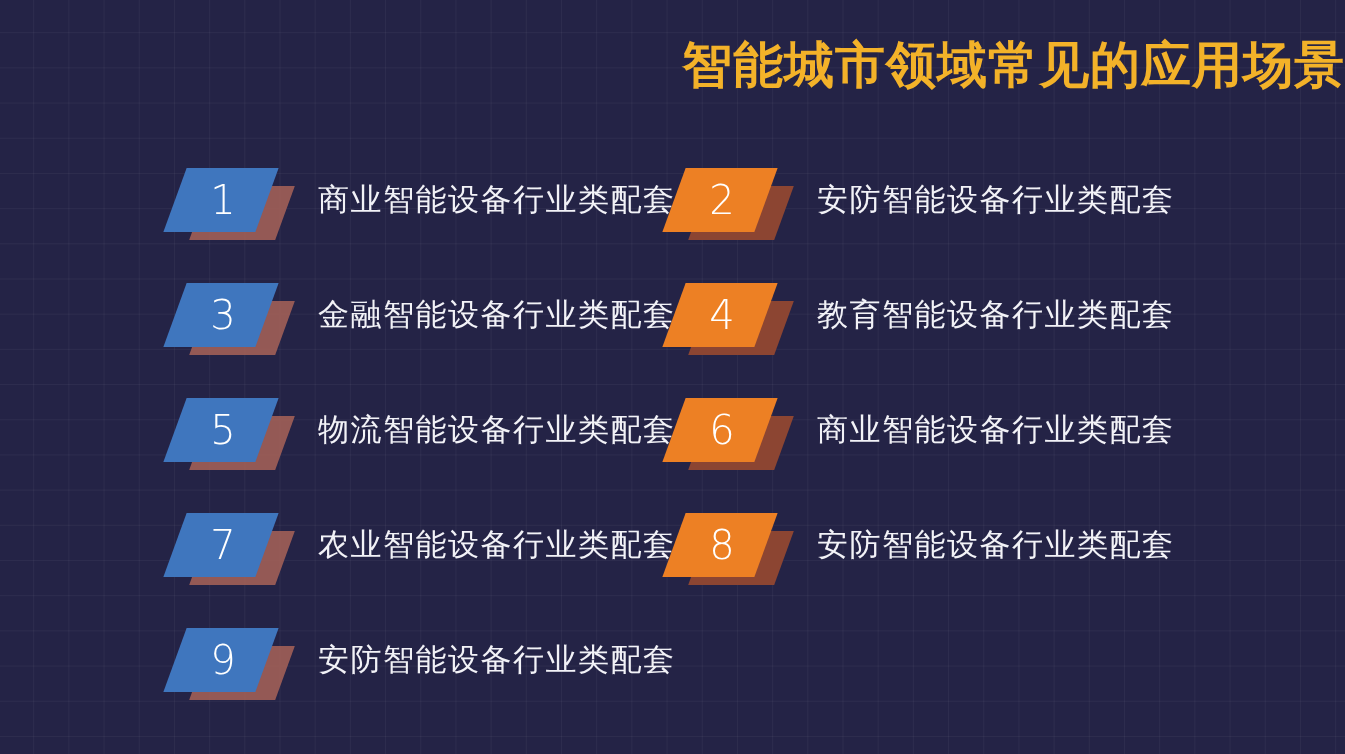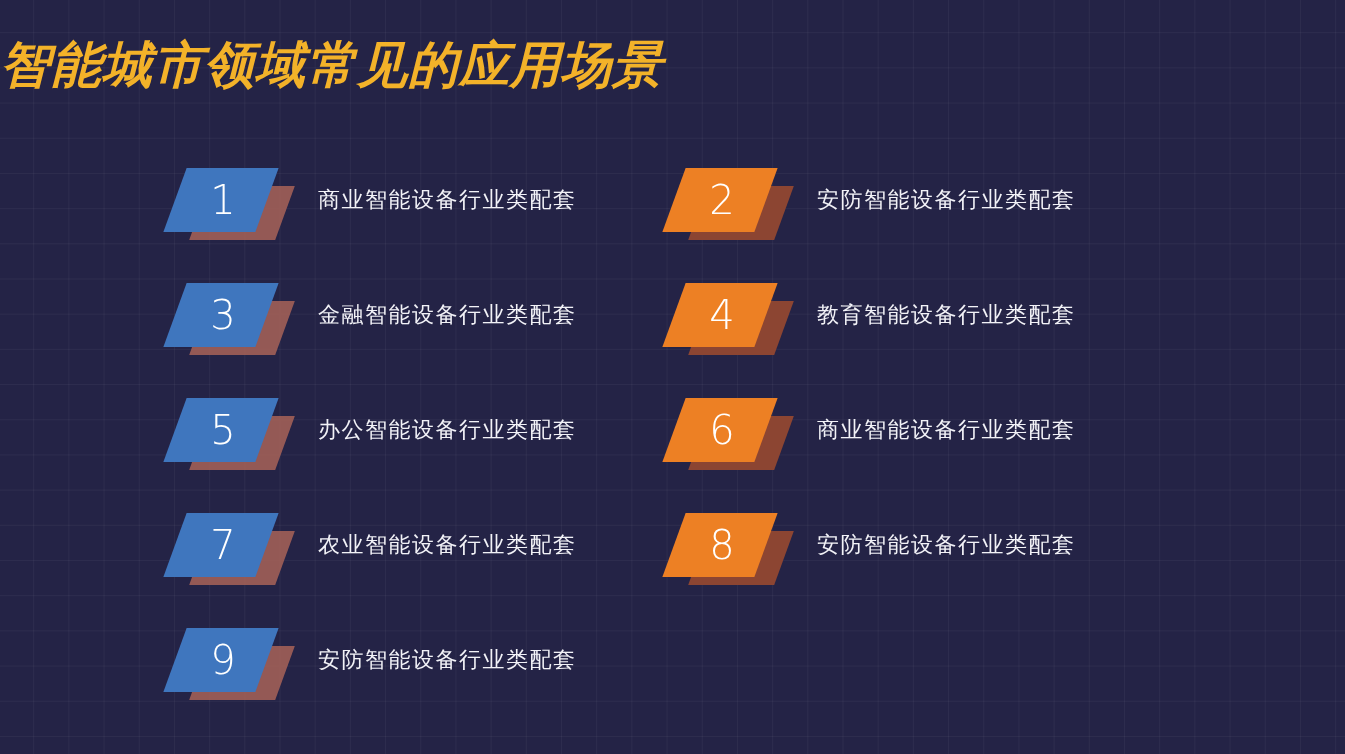--- a/index.html
+++ b/index.html
@@ -27,28 +27,27 @@
     background-position:-2px -3px;
     pointer-events:none;
   }
 
   
   #page-title {
     position:absolute;
     top:35px;
     left:0;
     width:100%;
-    text-align:left;
+    text-align:right;
     font-size:50px;
     line-height:60px;
     font-weight:bold;
     color:#F3B229;
     letter-spacing:1px;
     white-space:nowrap;
-    font-style:italic;
   }
 
   
   #items-grid {
     position:absolute;
     top:168px;
     left:0;
     width:100%;
     height:560px;
   }
@@ -110,21 +109,21 @@
   .badge.orange .main-shape   { background:#ED8024; }
   .badge.orange .shadow-shape { background:#8C4532; }
 
   .item-label {
     position:absolute;
     left:145px;
     top:0;
     height:64px;
     display:flex;
     align-items:center;
-    font-size:22px;
+    font-size:31px;
     color:#F2F2F7;
     letter-spacing:1.5px;
     white-space:nowrap;
   }
 </style>
 </head>
 <body>
 
 <div id="grid-bg"></div>
 
@@ -162,21 +161,21 @@
         <div class="badge-number">4</div>
       </div>
       <div class="item-label">教育智能设备行业类配套</div>
     </div>
     <div class="item-row" style="left: 173px; top: 230px;">
       <div class="badge blue">
         <div class="shadow-shape"></div>
         <div class="main-shape"></div>
         <div class="badge-number">5</div>
       </div>
-      <div class="item-label">办公智能设备行业类配套</div>
+      <div class="item-label">物流智能设备行业类配套</div>
     </div>
     <div class="item-row" style="left: 672px; top: 230px;">
       <div class="badge orange">
         <div class="shadow-shape"></div>
         <div class="main-shape"></div>
         <div class="badge-number">6</div>
       </div>
       <div class="item-label">商业智能设备行业类配套</div>
     </div>
     <div class="item-row" style="left: 173px; top: 345px;">

